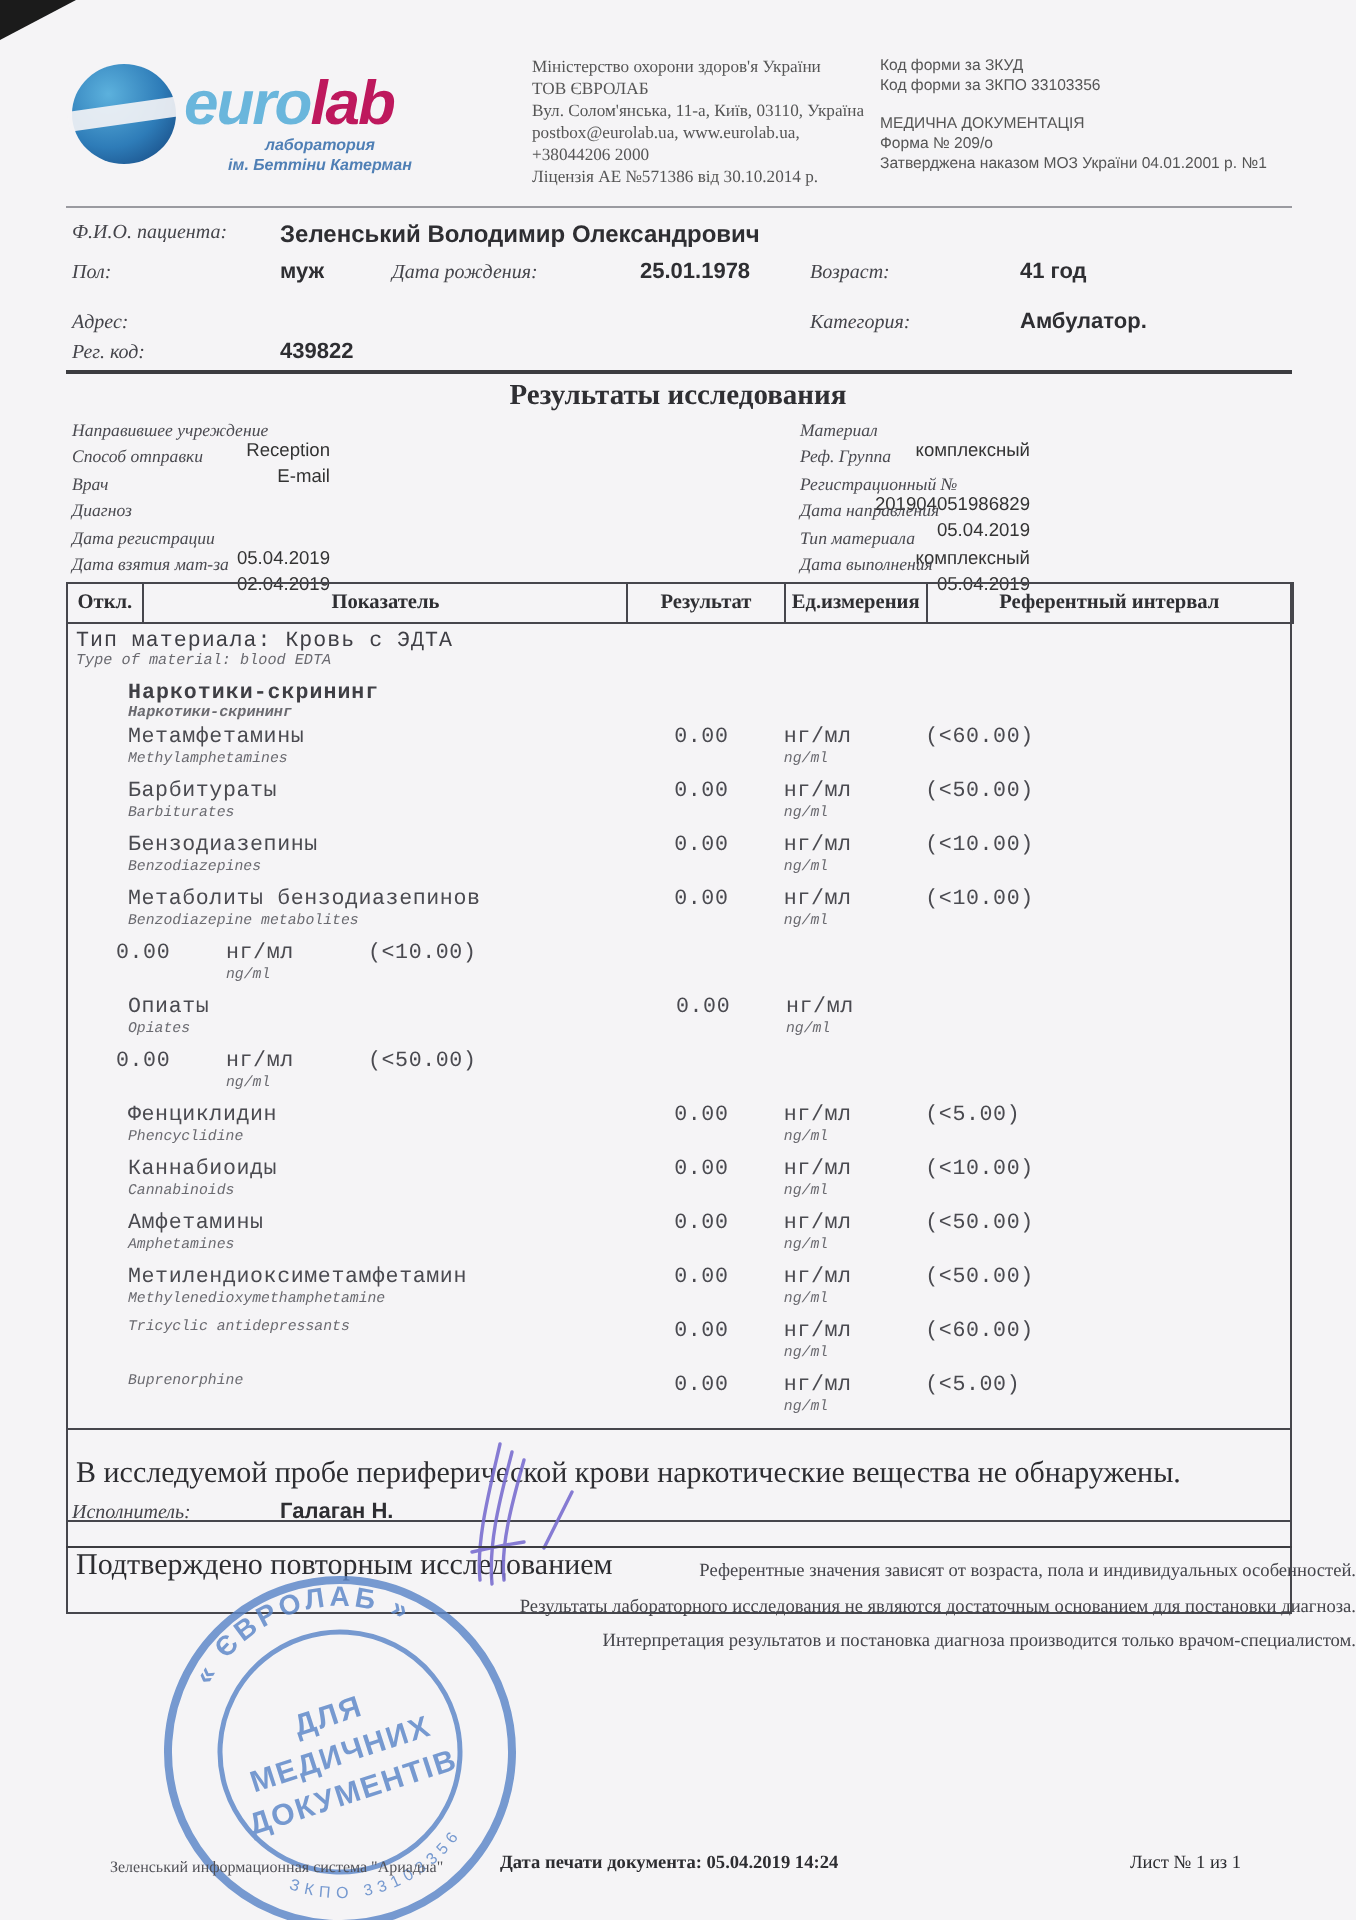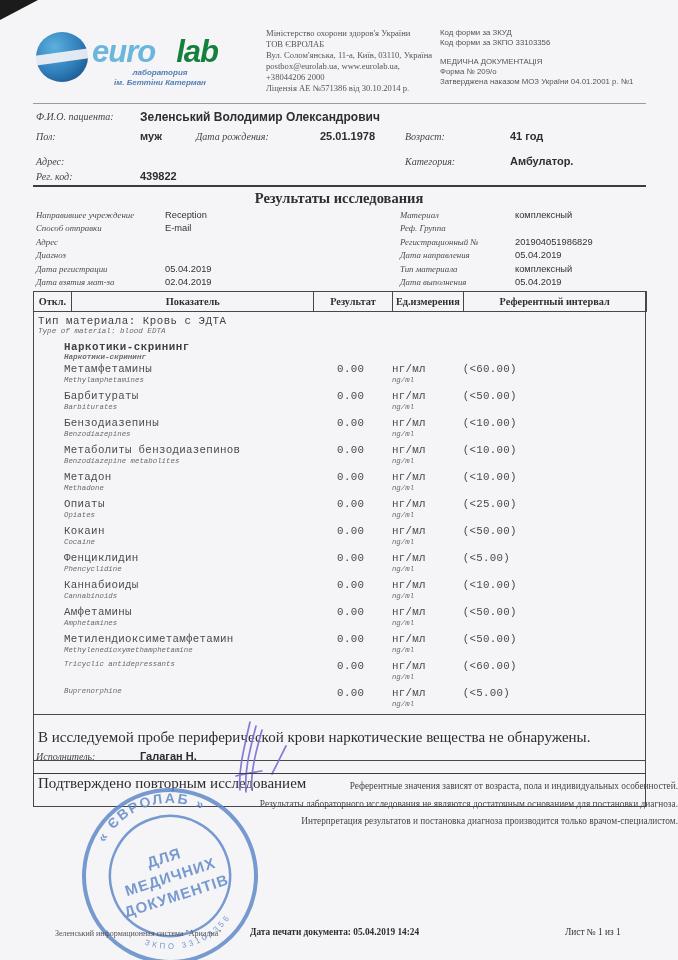--- a/index.html
+++ b/index.html
@@ -13,39 +13,39 @@
 
   
   .header { position:absolute; top:24px; left:36px; right:28px; display:flex; }
   .logo { width:192px; position:relative; }
   .globe { position:absolute; left:0; top:8px; width:52px; height:50px; border-radius:50%;
     background:radial-gradient(circle at 35% 30%, #5cb1dd 0%, #2e7cb8 55%, #123f77 100%); }
   .globe::after { content:""; position:absolute; left:-2px; top:20px; width:56px; height:10px;
     background:#f5f4f6; transform:rotate(-8deg); opacity:.9; }
   .brand { position:absolute; left:56px; top:10px; font-family:"Liberation Sans", sans-serif;
     font-style:italic; font-weight:bold; font-size:31px; letter-spacing:-1px; }
-  .brand .euro { color:#6ab6dc; } .brand .lab { color:#15803d;margin-left:21px; }
+  .brand .euro { color:#6ab6dc; } .brand .lab { color:#be185d; }
   .logo-sub { position:absolute; left:56px; top:44px; width:136px; text-align:center;
     font-family:"Liberation Sans", sans-serif; font-style:italic; font-weight:bold;
     color:#4f7fb5; font-size:8px; line-height:9.5px; }
   .ministry { position:absolute; left:230px; top:4px; width:190px; font-size:8.6px; line-height:11px; color:#555; }
   .codes { position:absolute; left:404px; top:4px; width:250px; font-family:"Liberation Sans", sans-serif;
     font-size:7.8px; line-height:10px; color:#555; }
   .codes .gap { height:9px; }
   .rule-thin  { position:absolute; left:33px; right:32px; height:0; border-top:1px solid #9a9aa0; }
   .rule-dark  { position:absolute; left:33px; right:32px; height:0; border-top:2px solid #3c3c40; }
 
   
   .lbl { position:absolute; font-style:italic; font-size:10px; color:#44444a; }
   .val { position:absolute; font-family:"Liberation Sans", sans-serif; font-weight:bold; font-size:11px; color:#2e2e32; }
 
   
   .title { position:absolute; left:0; right:0; text-align:center; font-weight:bold; font-size:14.5px; color:#2f2f33; }
   .meta-col { position:absolute; top:210px; }
-  .meta-row { display:flex; height:13.4px; align-items:flex-start; }
+  .meta-row { display:flex; height:13.4px; align-items:flex-end;flex-direction:column; }
   .meta-row .ml { font-style:italic; font-size:8.8px; color:#4a4a50; }
   .meta-row .mv { font-family:"Liberation Sans", sans-serif; font-size:9.3px; color:#333; }
   #meta-left  { left:36px; }  #meta-left  .ml { width:129px; } #meta-left .mv { }
   #meta-right { left:400px; } #meta-right .ml { width:115px; } #meta-right .mv { }
 
   
   .rtable { position:absolute; left:33px; top:292px; width:613px; border:1.5px solid #46464c; border-top:none;
     font-family:"Liberation Mono", monospace; }
   .thead { display:flex; border:1.5px solid #46464c; margin:-1.5px -1.5px 0 -1.5px;
     font-family:"Liberation Serif", serif; font-weight:bold; font-size:10.3px; color:#2f2f33; }
@@ -137,21 +137,21 @@
   <div class="meta-col" id="meta-left">
       <div class="meta-row">
         <span class="ml">Направившее учреждение</span>
         <span class="mv">Reception</span>
       </div>
       <div class="meta-row">
         <span class="ml">Способ отправки</span>
         <span class="mv">E-mail</span>
       </div>
       <div class="meta-row">
-        <span class="ml">Адрес</span>
+        <span class="ml">Врач</span>
         <span class="mv"></span>
       </div>
       <div class="meta-row">
         <span class="ml">Диагноз</span>
         <span class="mv"></span>
       </div>
       <div class="meta-row">
         <span class="ml">Дата регистрации</span>
         <span class="mv">05.04.2019</span>
       </div>
@@ -266,24 +266,20 @@
     <div class="unit">
       <div class="ru">нг/мл</div>
       <div class="en">ng/ml</div>
     </div>
     <div class="ref">
       <div class="ru">(&lt;10.00)</div>
     </div>
   </div>
 
   <div class="drow">
-    <div class="name">
-      <div class="ru">Метадон</div>
-      <div class="en">Methadone</div>
-    </div>
     <div class="res">
       <div class="ru">0.00</div>
     </div>
     <div class="unit">
       <div class="ru">нг/мл</div>
       <div class="en">ng/ml</div>
     </div>
     <div class="ref">
       <div class="ru">(&lt;10.00)</div>
     </div>
@@ -294,30 +290,23 @@
       <div class="ru">Опиаты</div>
       <div class="en">Opiates</div>
     </div>
     <div class="res">
       <div class="ru">0.00</div>
     </div>
     <div class="unit">
       <div class="ru">нг/мл</div>
       <div class="en">ng/ml</div>
     </div>
-    <div class="ref">
-      <div class="ru">(&lt;25.00)</div>
-    </div>
-  </div>
-
-  <div class="drow">
-    <div class="name">
-      <div class="ru">Кокаин</div>
-      <div class="en">Cocaine</div>
-    </div>
+  </div>
+
+  <div class="drow">
     <div class="res">
       <div class="ru">0.00</div>
     </div>
     <div class="unit">
       <div class="ru">нг/мл</div>
       <div class="en">ng/ml</div>
     </div>
     <div class="ref">
       <div class="ru">(&lt;50.00)</div>
     </div>

